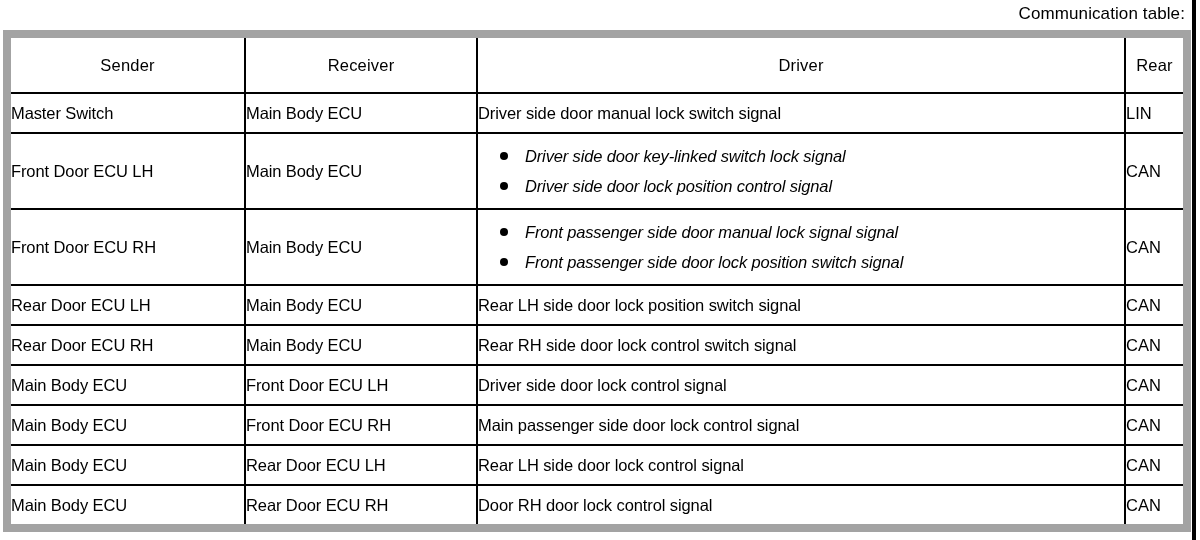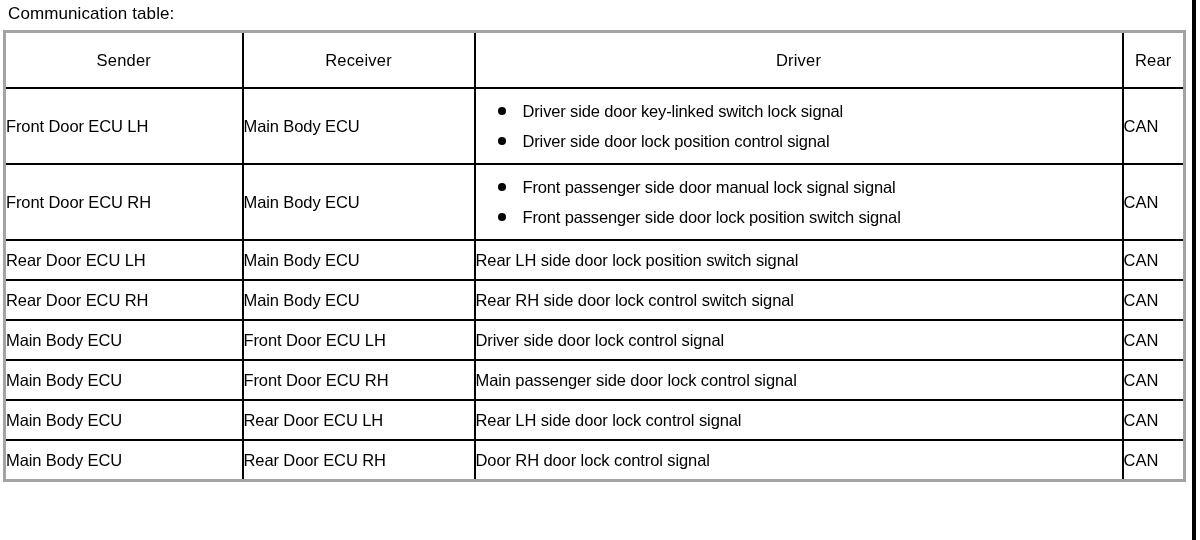--- a/index.html
+++ b/index.html
@@ -25,40 +25,39 @@
     height: 540px;
     background: #000000;
   }
 
   
   #caption {
     position: absolute;
     top: 2px;
     left: 0;
     width: 1185px;
-    text-align: left;
+    text-align: right;
     font-size: 17px;
     line-height: 24px;
     letter-spacing: 0.1px;
     white-space: nowrap;
-    padding-left: 8px;
   }
 
   
   #comm-table-wrap {
     position: absolute;
     top: 30px;
     left: 3px;
     width: 1182px;
   }
   table.comm-table {
     border-collapse: collapse;
     table-layout: fixed;
     width: 1182px;
-    border: 3px solid #a3a3a3;
+    border: 8px solid #a3a3a3;
   }
   table.comm-table td,
   table.comm-table th {
     border: 2px solid #000000;
     padding: 0;
     font-weight: normal;
     font-size: 16.5px;
     vertical-align: middle;
     overflow: hidden;
   }
@@ -95,20 +94,21 @@
     margin: 0;
     padding: 4px 0 4px 22px;
   }
   ul.bullet-list li {
     position: relative;
     padding-left: 25px;
     line-height: 30px;
     white-space: nowrap;
     font-size: 16.5px;
     letter-spacing: -0.15px;
+    font-style: italic;
   }
   ul.bullet-list li .bullet-dot {
     position: absolute;
     left: 0;
     top: 11px;
     width: 8px;
     height: 8px;
     background: #000000;
     border-radius: 50%;
   }
@@ -130,20 +130,26 @@
     </colgroup>
     <thead>
       <tr>
         <th>Sender</th>
         <th>Receiver</th>
         <th>Driver</th>
         <th>Rear</th>
       </tr>
     </thead>
     <tbody id="table-body">
+        <tr class="row-single">
+          <td class="cell-text">Master Switch</td>
+          <td class="cell-text">Main Body ECU</td>
+          <td class="cell-text">Driver side door manual lock switch signal</td>
+          <td class="cell-line">LIN</td>
+        </tr>
         <tr class="row-bullets">
           <td class="cell-text">Front Door ECU LH</td>
           <td class="cell-text">Main Body ECU</td>
           <td>
             <ul class="bullet-list">
               <li><span class="bullet-dot"></span><span>Driver side door key-linked switch lock signal</span></li>
               <li><span class="bullet-dot"></span><span>Driver side door lock position control signal</span></li>
             </ul>
           </td>
           <td class="cell-line">CAN</td>

